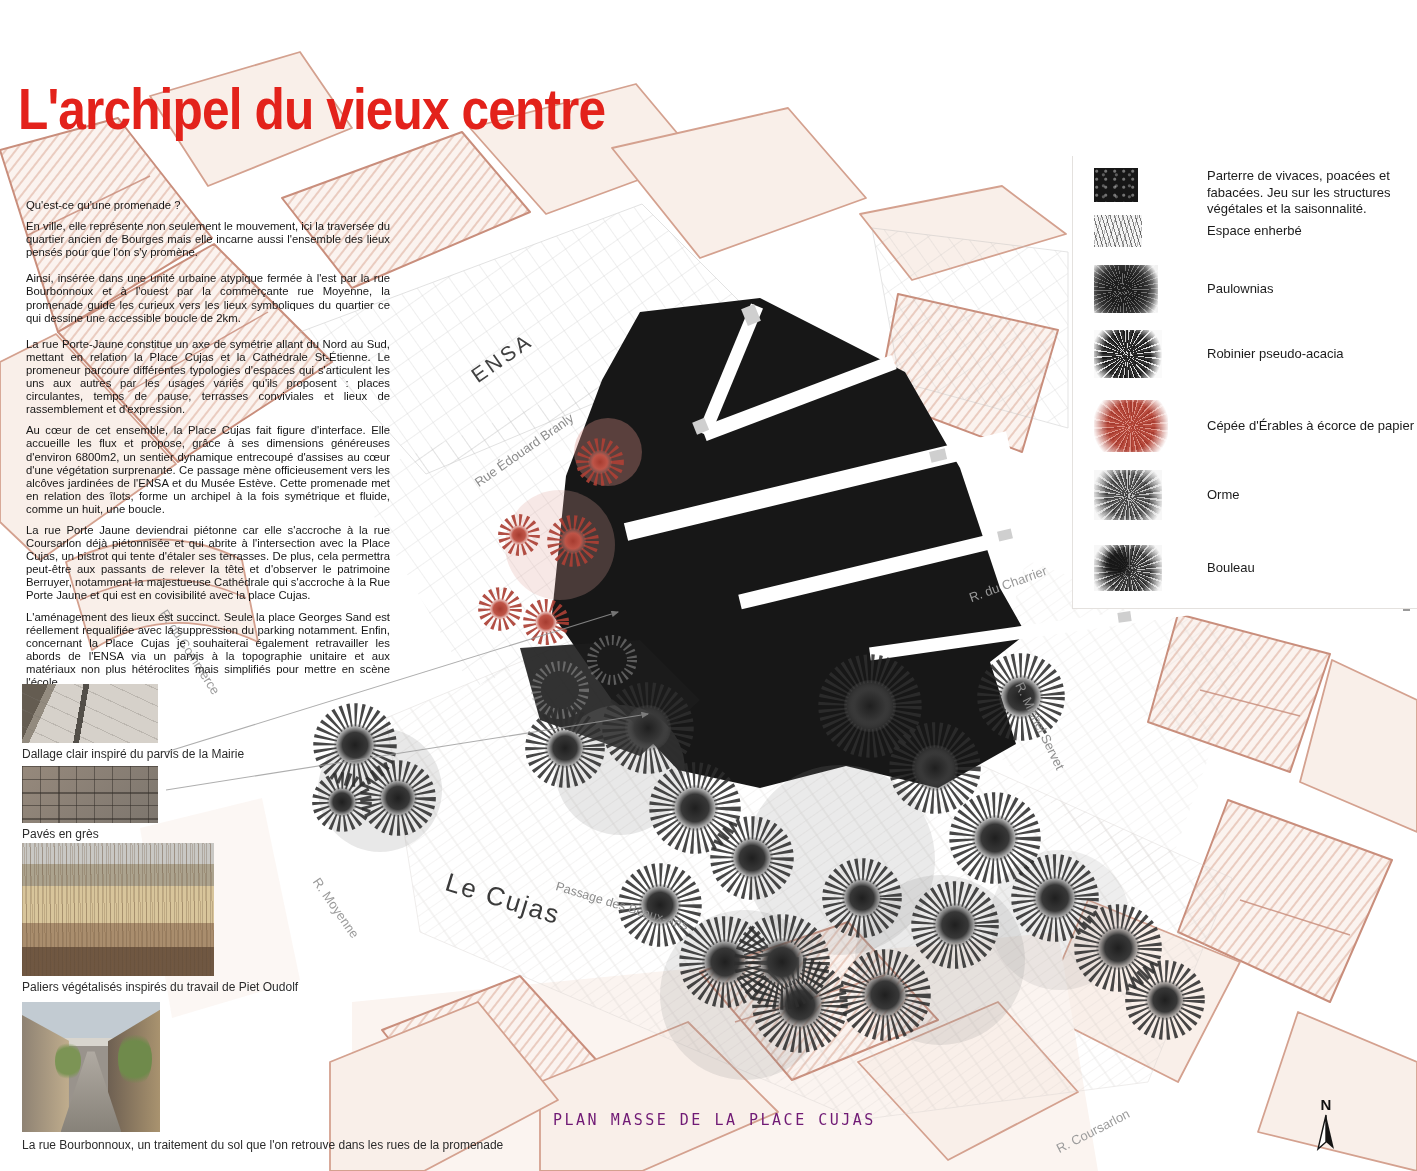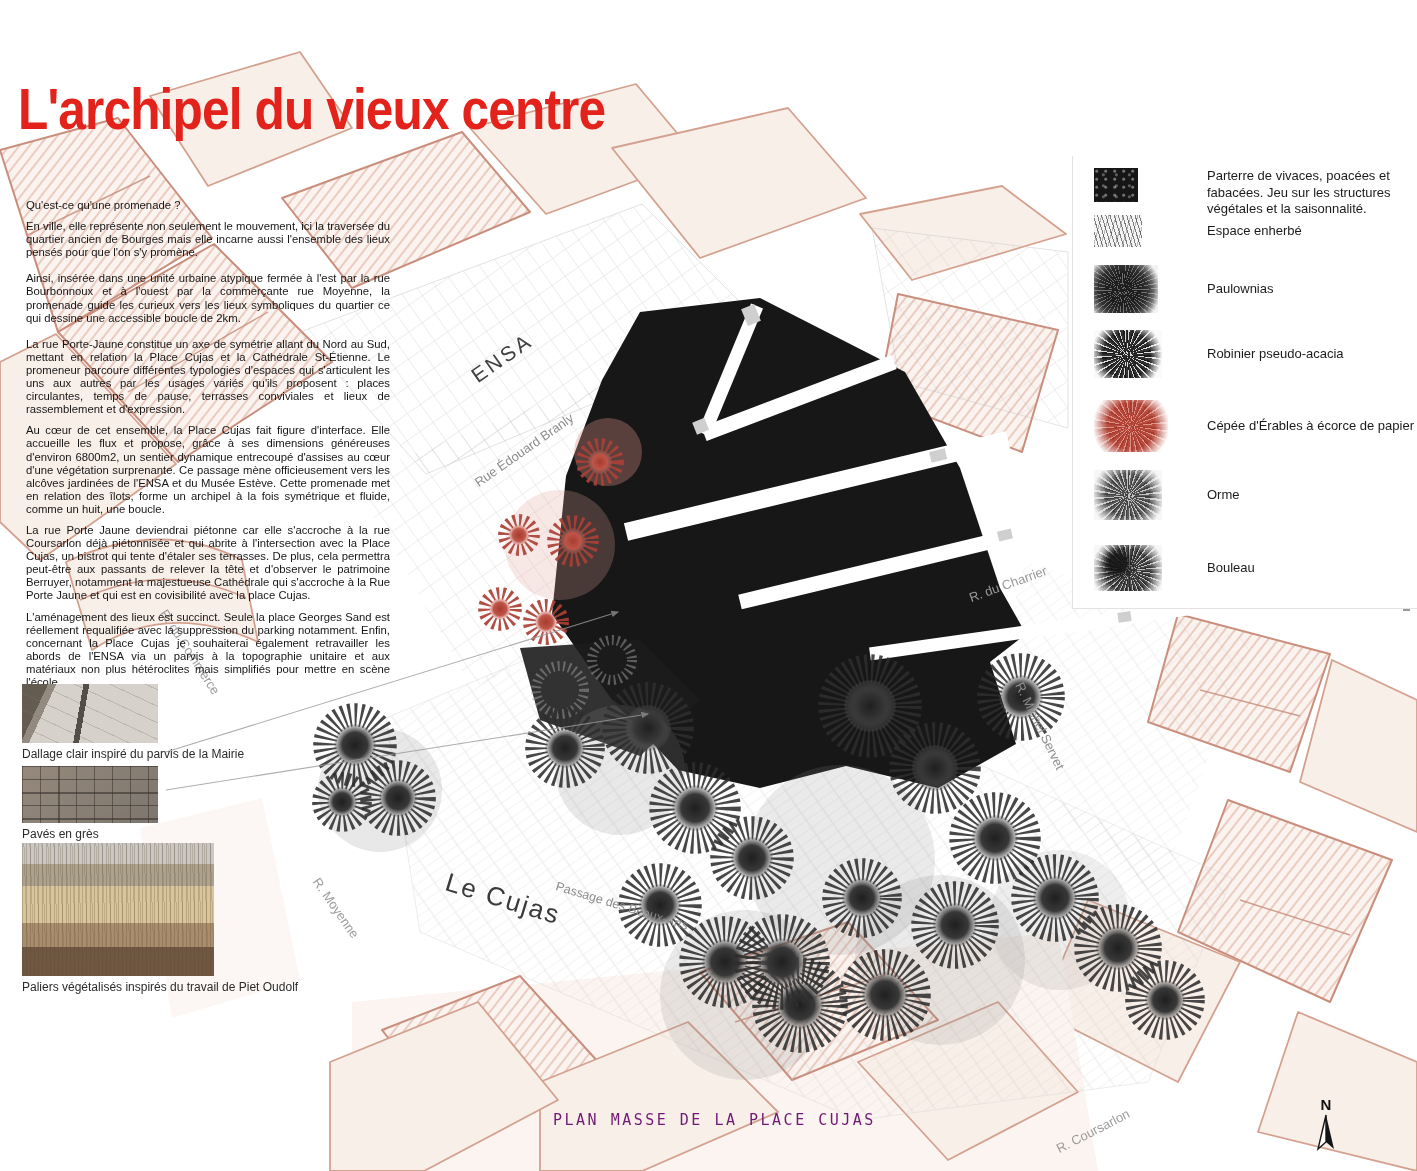--- a/index.html
+++ b/index.html
@@ -365,20 +365,30 @@
     <figcaption class="caption">Dallage clair inspiré du parvis de la Mairie</figcaption>
   </figure>
   <figure class="photo f2">
     <span class="ph ph-paves"></span>
     <figcaption class="caption">Pavés en grès</figcaption>
   </figure>
   <figure class="photo f3">
     <span class="ph ph-grasses"></span>
     <figcaption class="caption">Paliers végétalisés inspirés du travail de Piet Oudolf</figcaption>
   </figure>
+  <figure class="photo f4">
+    <span class="ph ph-street">
+      <span class="bL"></span>
+        <span class="bR"></span>
+        <span class="road"></span>
+        <span class="g1"></span>
+        <span class="g2"></span>
+    </span>
+    <figcaption class="caption">La rue Bourbonnoux, un traitement du sol que l'on retrouve dans les rues de la promenade</figcaption>
+  </figure>
 
   <aside class="legend">
     <div class="legend-item li-1">
       <span class="sw sw-parterre"></span>
       <span class="legend-label">Parterre de vivaces, poacées et fabacées. Jeu sur les structures végétales et la saisonnalité.</span>
     </div>
     <div class="legend-item li-2">
       <span class="sw sw-enherbe"></span>
       <span class="legend-label">Espace enherbé</span>
     </div>

